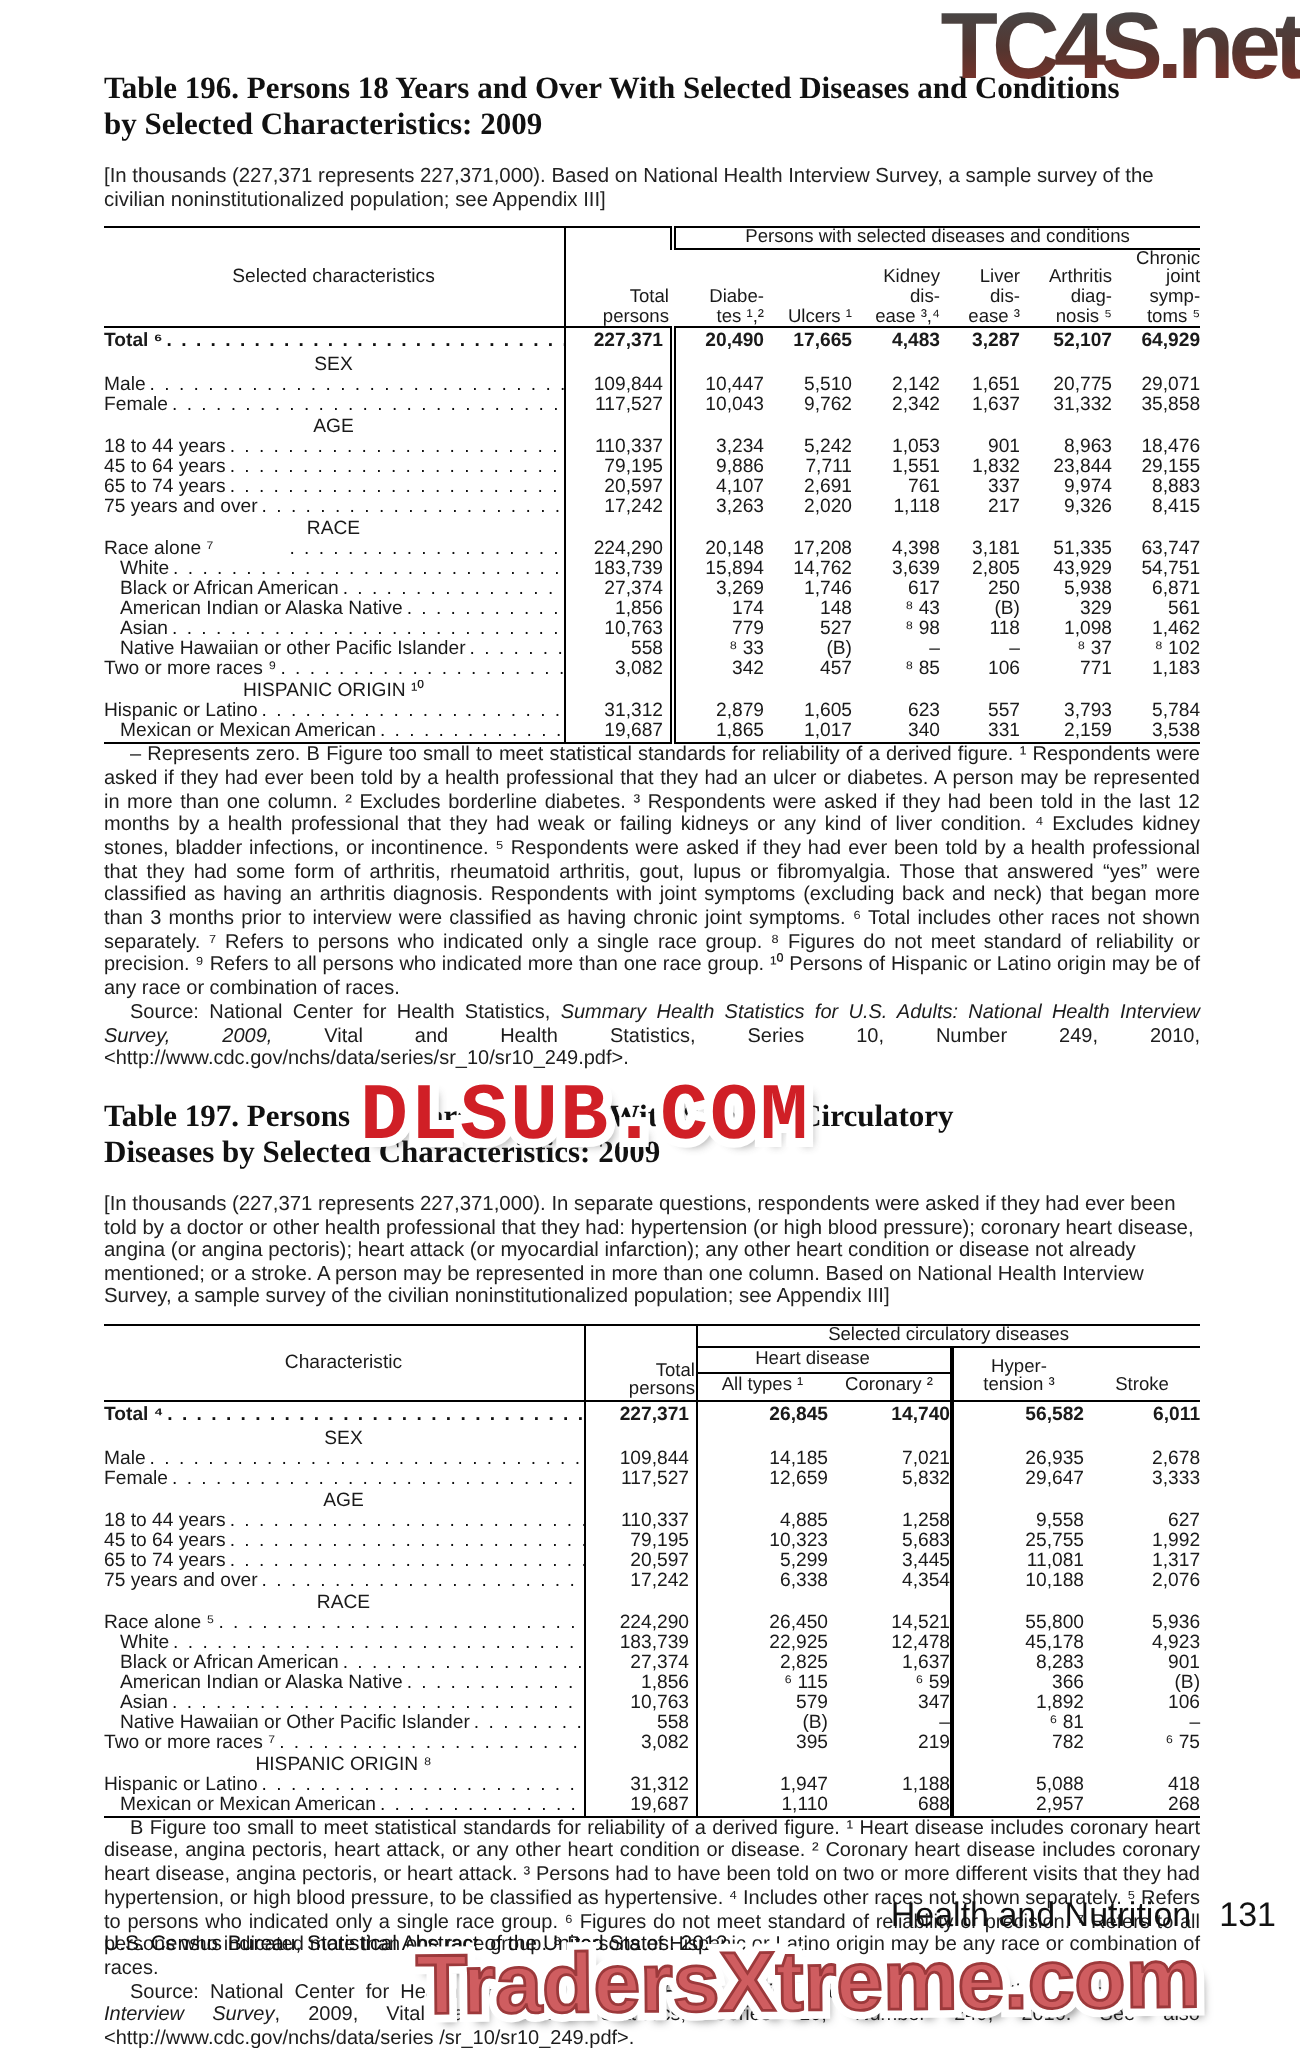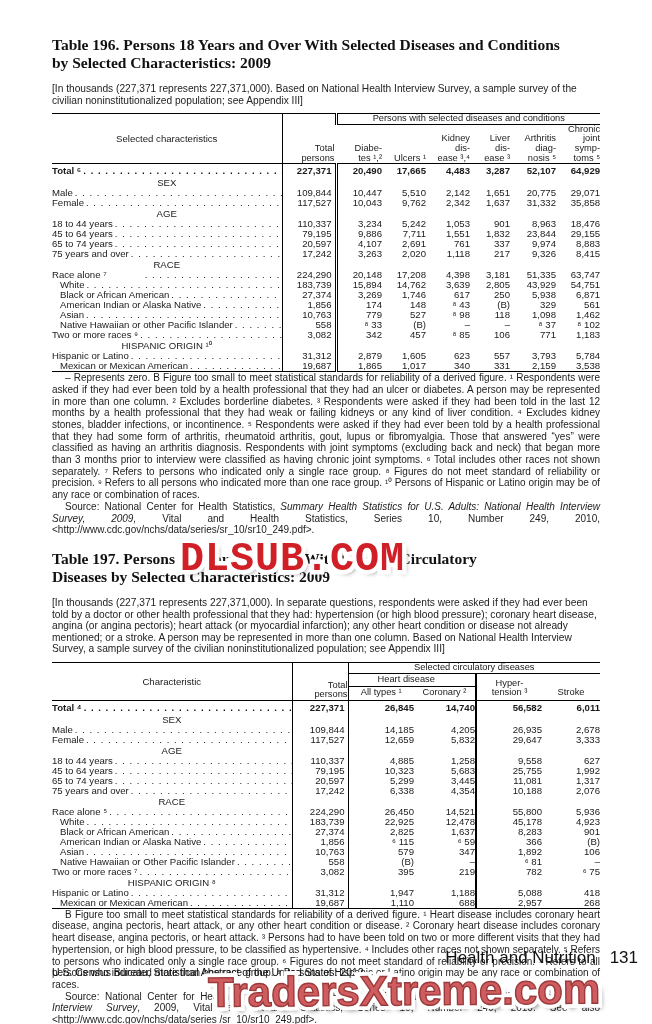--- a/index.html
+++ b/index.html
@@ -73,20 +73,21 @@
           color:#cf5d60;-webkit-text-stroke:1.4px #9c393b;white-space:nowrap;
           transform:rotate(-0.5deg);}
   .wm-bottom::before{content:attr(data-text);position:absolute;left:0;top:0;z-index:-1;
           -webkit-text-stroke:9px #ffffff;text-shadow:4px 5px 4px rgba(50,50,50,0.55);}
 </style>
 </head>
 <body>
 
 <div class="page">
 
+  <div class="wm-top">TC4S.net</div>
 
   <div class="content">
 
     <div class="tbl-title">
       <div>Table 196. Persons 18 Years and Over With Selected Diseases and Conditions</div>
       <div>by Selected Characteristics: 2009</div>
     </div>
     <div class="tbl-note">[In thousands (227,371 represents 227,371,000). Based on National Health Interview Survey, a sample survey of the civilian noninstitutionalized population; see Appendix III]</div>
 
     <table class="stat t196">
@@ -492,21 +493,21 @@
             </tr>
             <tr class="data-row">
               <td class="lbl">
                 <div class="inner" style="padding-left: 0px;">
                   <span>Male</span>
                   <span class="dots">. . . . . . . . . . . . . . . . . . . . . . . . . . . . . . . . . . . . . . . . . . . . . . . . . . . . . . . . . . . . . . . . . . . . . . . . . . . . . . . . . . . . . . . . . . . . . . . . . . . . . . . . . . . . . . . . . . . . . . . . </span>
                 </div>
               </td>
               <td class="val ct">109,844</td>
               <td class="val ch">14,185</td>
-              <td class="val">4,205</td>
+              <td class="val">7,021</td>
               <td class="val cy">26,935</td>
               <td class="val">2,678</td>
             </tr>
             <tr class="data-row">
               <td class="lbl">
                 <div class="inner" style="padding-left: 0px;">
                   <span>Female</span>
                   <span class="dots">. . . . . . . . . . . . . . . . . . . . . . . . . . . . . . . . . . . . . . . . . . . . . . . . . . . . . . . . . . . . . . . . . . . . . . . . . . . . . . . . . . . . . . . . . . . . . . . . . . . . . . . . . . . . . . . . . . . . . . . . </span>
                 </div>
               </td>

